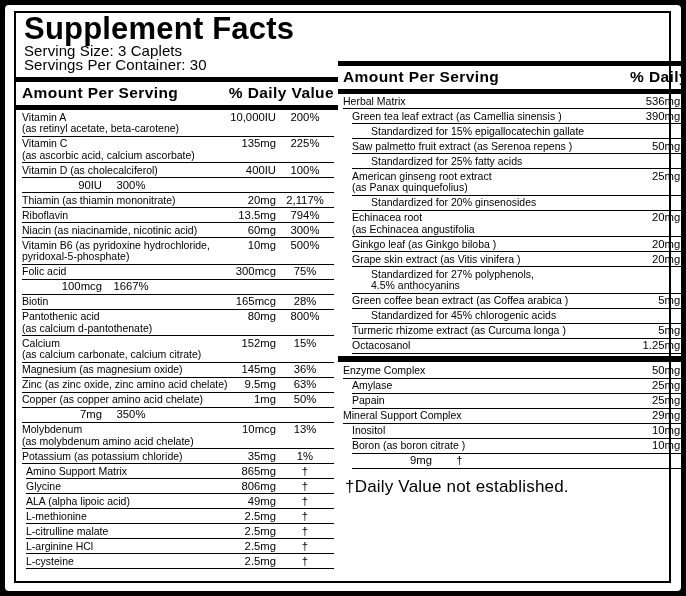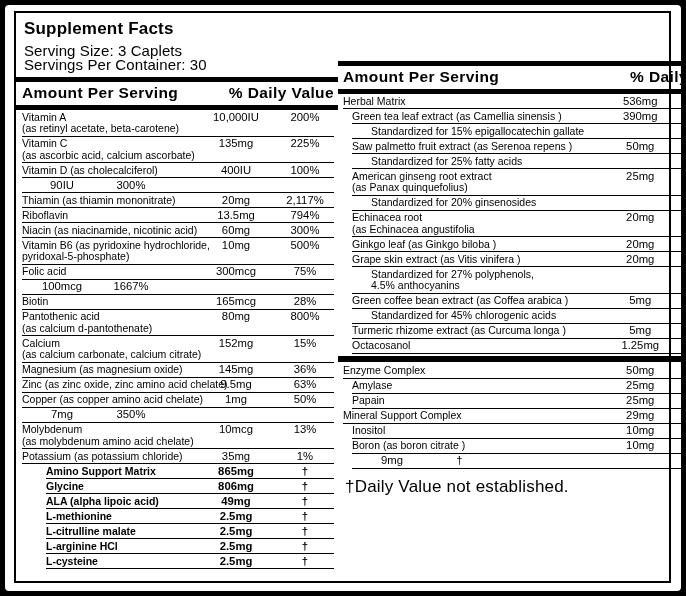--- a/index.html
+++ b/index.html
@@ -12,44 +12,44 @@
   .white-ring { position:absolute; inset:5px; background:#fff; border-radius:4px; }
   .panel {
     position:absolute; top:11px; left:14px; right:15px; bottom:13px;
     border:2px solid #000; background:#fff;
     display:flex; box-sizing:border-box;
   }
   .lcol { width:322px; box-sizing:border-box; padding:2px 4px 0 6px; }
   .vdiv { width:3px; background:#000; margin-top:48px; }
   .rcol { flex:1; box-sizing:border-box; padding:48px 10px 0 5px; display:flex; flex-direction:column; }
 
-  .title { font-size:17px; font-weight:bold; line-height:24px; letter-spacing:0.2px; padding:2px 0 1px 2px; }
+  .title { font-size:31px; font-weight:bold; line-height:24px; letter-spacing:0.2px; padding:2px 0 1px 2px; }
   .serving { font-size:15px; line-height:13.5px; padding-left:2px; letter-spacing:0.1px; }
   .serving.first { padding-top:2px; }
 
   .bar { height:5px; background:#000; }
   .lcol .bar { margin-left:-6px; margin-right:-4px; }
   .rcol .bar { margin-left:-5px; }
   .secbar { height:6px; background:#000; margin:2px -5px 2px -5px; }
 
   .colhead { display:flex; justify-content:space-between; align-items:baseline;
     font-size:15.5px; font-weight:bold; letter-spacing:0.4px; padding:2px 0 3px; }
   .lcol .colhead { margin-top:6px; }
   .lcol .colhead ~ .bar { }
 
   .rows { }
   .row { display:flex; align-items:flex-start; border-bottom:1.3px solid #000;
          padding:1.5px 0 1px; font-size:11.3px; line-height:11.5px; }
   .name { flex:1; min-width:0; }
   .name > div { white-space:nowrap; transform:scaleX(0.93); transform-origin:0 0; }
-  .amt { width:80px; text-align:center; white-space:nowrap; }
+  .amt { width:80px; text-align:right; white-space:nowrap; }
   .dv  { width:58px; text-align:center; white-space:nowrap; }
   .rcol .dv { width:55px; }
 
-  .lcol .lvl1 { margin-left:24px;font-weight:bold; }
+  .lcol .lvl1 { margin-left:4px; }
   .rcol .lvl1 { margin-left:9px; }
   .rcol .lvl2 { margin-left:9px; }
   .rcol .lvl2 .name { padding-left:19px; }
 
   .footnote { font-size:17px; letter-spacing:0.2px; margin-top:8px; padding-left:2px; }
 </style>
 </head>
 <body>
 
 <div class="white-ring"></div>

